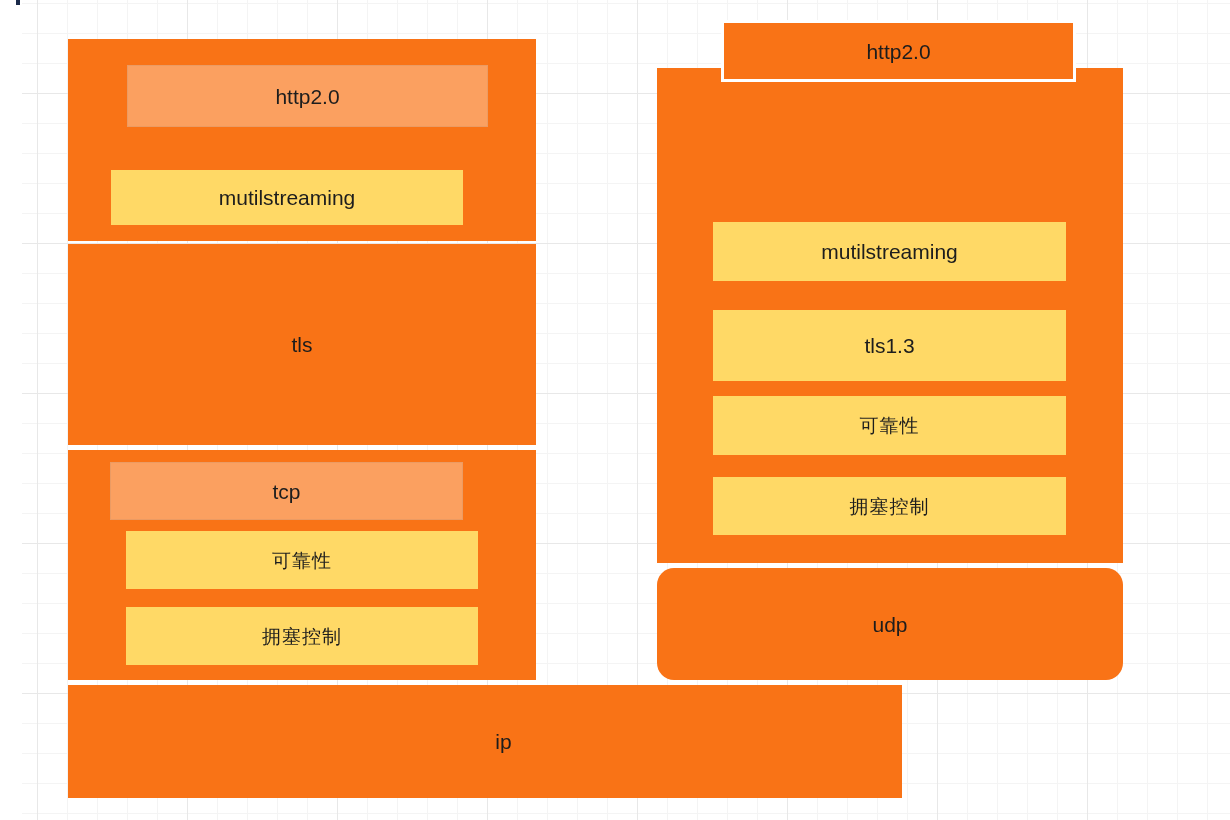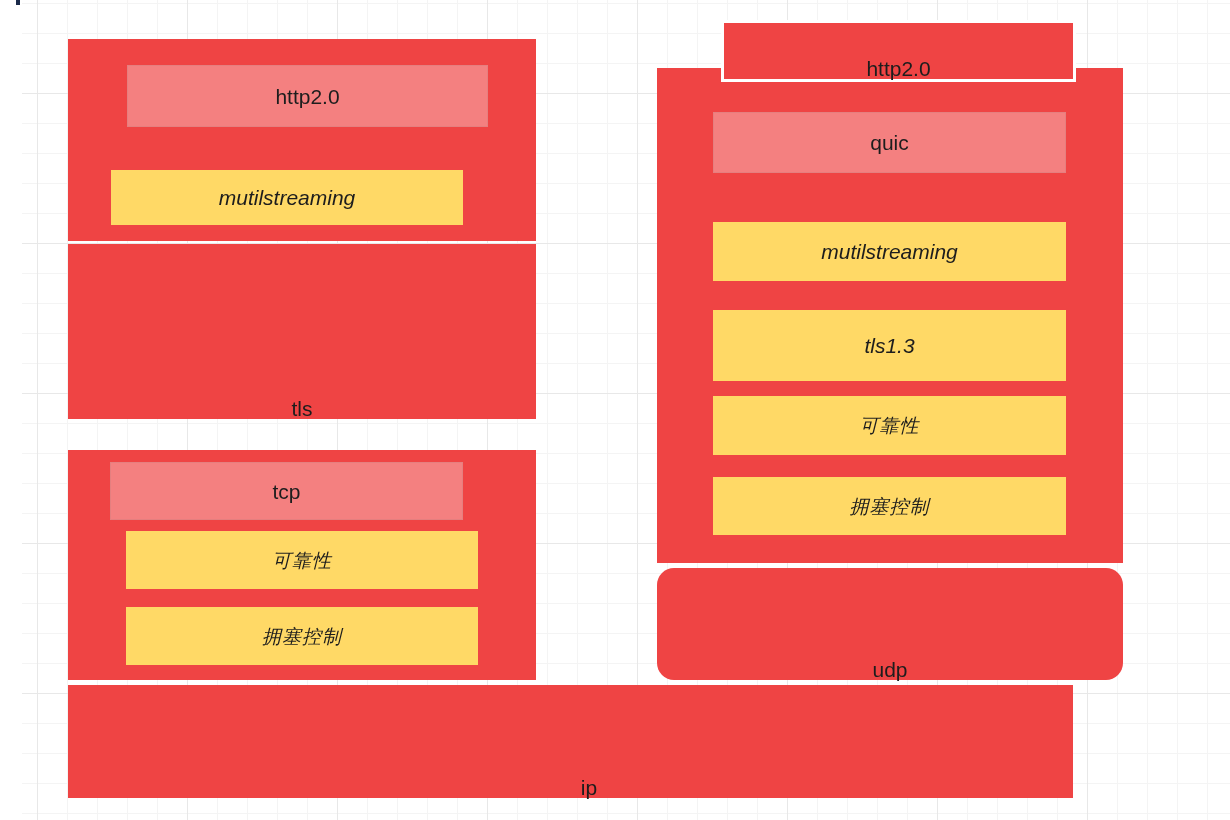--- a/index.html
+++ b/index.html
@@ -17,26 +17,26 @@
     background-image:
       linear-gradient(to right,#e8e8e8 1px,transparent 1px),
       linear-gradient(to bottom,#e8e8e8 1px,transparent 1px),
       linear-gradient(to right,#f4f4f4 1px,transparent 1px),
       linear-gradient(to bottom,#f4f4f4 1px,transparent 1px);
     background-size:150px 150px,150px 150px,30px 30px,30px 30px;
     background-position:15px 93px,15px 93px,15px 3px,15px 3px;
   }
   .abs{position:absolute;box-sizing:border-box;}
   .node{
-    background:#ef4444;
-    display:flex;align-items:flex-end;justify-content:center;
+    background:#f97316;
+    display:flex;align-items:center;justify-content:center;
   }
   .bar{
     background:#ffd966;
-    display:flex;align-items:center;justify-content:center;font-style:italic;
+    display:flex;align-items:center;justify-content:center;
   }
   .label-rect{
     background:rgba(255,255,255,0.32);
     border:1px solid rgba(120,120,120,0.12);
     display:flex;align-items:center;justify-content:center;
   }
   .lat{font-size:21px;line-height:1;}
   .zh{font-size:19px;line-height:1;letter-spacing:1px;}
   .bordered{border:3px solid #ffffff;z-index:2;}
   .artifact{background:#1b2a4a;}
@@ -51,40 +51,37 @@
 
   <div class="abs node" style="left:68px;top:39px;width:468px;height:202px;">
     <div class="abs label-rect" style="left:59px;top:26px;width:361px;height:62px;">
       <span class="lat">http2.0</span>
     </div>
     <div class="abs bar" style="left:43px;top:131px;width:352px;height:55px;">
       <span class="lat">mutilstreaming</span>
     </div>
   </div>
 
-  <div class="abs node" style="left:68px;top:244px;width:468px;height:175px;">
+  <div class="abs node" style="left:68px;top:244px;width:468px;height:201px;">
     <span class="lat">tls</span>
   </div>
 
   <div class="abs node" style="left:68px;top:450px;width:468px;height:230px;">
     <div class="abs label-rect" style="left:42px;top:12px;width:353px;height:58px;">
       <span class="lat">tcp</span>
     </div>
     <div class="abs bar" style="left:58px;top:81px;width:352px;height:58px;">
       <span class="zh">可靠性</span>
     </div>
     <div class="abs bar" style="left:58px;top:157px;width:352px;height:58px;">
       <span class="zh">拥塞控制</span>
     </div>
   </div>
 
   <div class="abs node" style="left:657px;top:68px;width:466px;height:495px;">
-    <div class="abs label-rect" style="left:56px;top:44px;width:353px;height:61px;">
-      <span class="lat">quic</span>
-    </div>
     <div class="abs bar" style="left:56px;top:154px;width:353px;height:59px;">
       <span class="lat">mutilstreaming</span>
     </div>
     <div class="abs bar" style="left:56px;top:242px;width:353px;height:71px;">
       <span class="lat">tls1.3</span>
     </div>
     <div class="abs bar" style="left:56px;top:328px;width:353px;height:59px;">
       <span class="zh">可靠性</span>
     </div>
     <div class="abs bar" style="left:56px;top:409px;width:353px;height:58px;">
@@ -93,17 +90,17 @@
   </div>
 
   <div class="abs node bordered" style="left:721px;top:20px;width:355px;height:62px;">
     <span class="lat">http2.0</span>
   </div>
 
   <div class="abs node" style="left:657px;top:568px;width:466px;height:112px;border-radius:17px;">
     <span class="lat">udp</span>
   </div>
 
-  <div class="abs node" style="left:68px;top:685px;width:1005px;height:113px;padding-left:37px;">
+  <div class="abs node" style="left:68px;top:685px;width:834px;height:113px;padding-left:37px;">
     <span class="lat">ip</span>
   </div>
 
 </div>
 
 </body></html>

